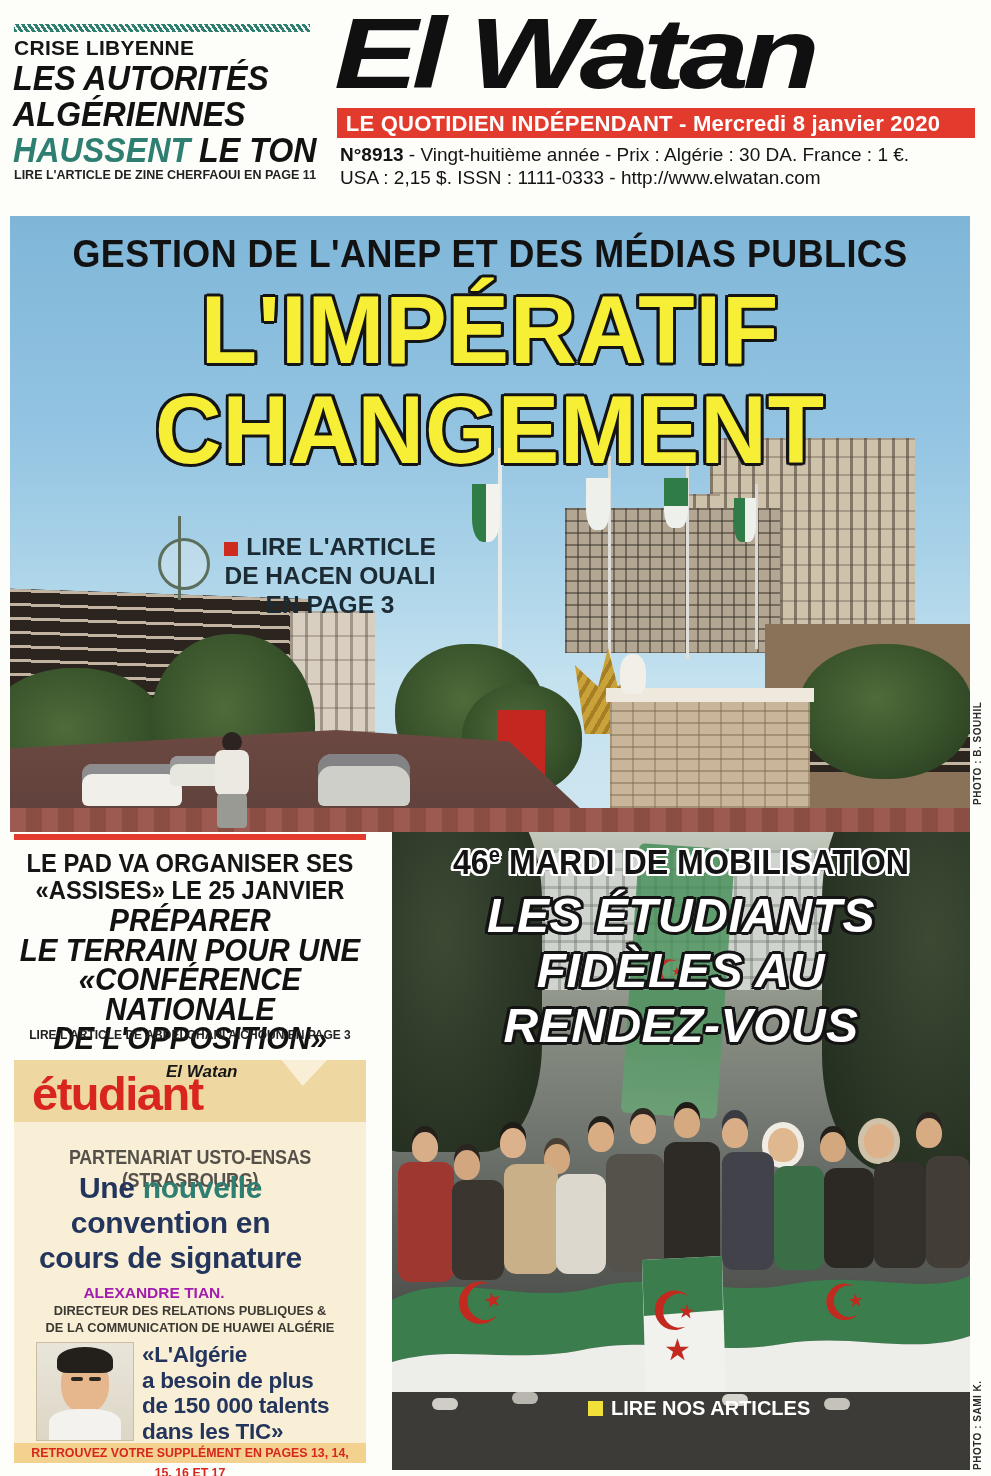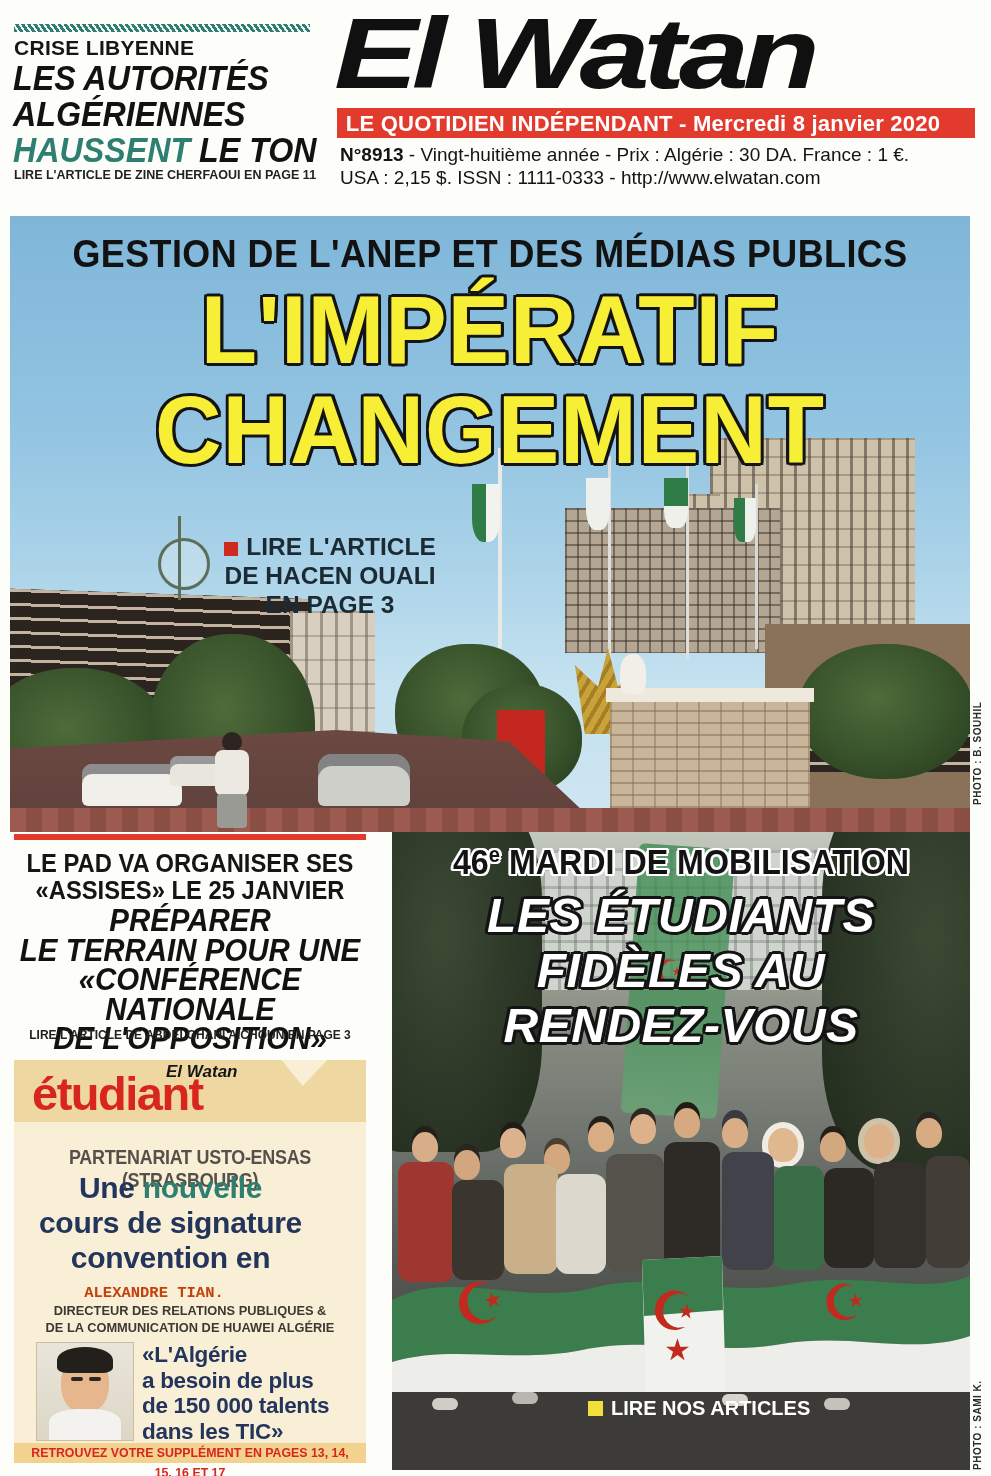--- a/index.html
+++ b/index.html
@@ -126,24 +126,24 @@
     <span>LIRE L'ARTICLE DE </span><span class="w900">ABDELGHANI AÏCHOUN</span><span> EN PAGE 3</span>
   </div>
 
   <div class="abs" style="left:14px;top:1060px;width:352px;height:403px;background:#f9efd6;">
     <div class="abs" style="left:0;top:0;width:352px;height:62px;background:#eed7a0;clip-path:polygon(0 0,76% 0,82% 42%,89% 0,100% 0,100% 100%,0 100%);"></div>
     <div class="abs w900" style="left:18px;top:6px;font-size:47px;letter-spacing:-1.5px;color:#d8251d;">étudiant</div>
     <div class="abs w900 ital" style="left:152px;top:2px;font-size:17px;color:#161616;">El Watan</div>
     <div class="abs ctr cx92" style="left:0;top:86px;width:352px;font-size:19.5px;color:#55514a;font-weight:600;letter-spacing:-.3px;">PARTENARIAT USTO-ENSAS (STRASBOURG)</div>
     <div class="abs ctr w900" style="left:0;top:110px;width:313px;font-size:30px;line-height:35px;color:#23355c;letter-spacing:-.3px;">
       <span style="display:block;"><span>Une </span><span style="color:#2e7f72;">nouvelle</span></span>
+      <span style="display:block;">convention en</span>
       <span style="display:block;">cours de signature</span>
-      <span style="display:block;">convention en</span>
-    </div>
-    <div class="abs ctr w900" style="left:0;top:224px;width:280px;font-size:15.5px;color:#c2410c;font-family:Liberation Mono, monospace;">ALEXANDRE TIAN.</div>
+    </div>
+    <div class="abs ctr w900" style="left:0;top:224px;width:280px;font-size:15.5px;color:#a21caf;">ALEXANDRE TIAN.</div>
     <div class="abs ctr cx95" style="left:0;top:243px;width:352px;font-size:13.5px;line-height:16.5px;color:#3c3933;font-weight:600;">
       <span style="display:block;">DIRECTEUR DES RELATIONS PUBLIQUES &amp;</span>
       <span style="display:block;">DE LA COMMUNICATION DE HUAWEI ALGÉRIE</span>
     </div>
 
     <div class="abs" style="left:22px;top:282px;width:96px;height:97px;background:linear-gradient(180deg,#e9e5da 0%,#ddd6c6 100%);border:1px solid #c9bda2;overflow:hidden;">
       <div class="abs" style="left:24px;top:12px;width:48px;height:58px;border-radius:46%;background:#e6b68c;"></div>
       <div class="abs" style="left:20px;top:4px;width:56px;height:26px;border-radius:50% 50% 20% 20%;background:#23201c;"></div>
       <div class="abs" style="left:34px;top:34px;width:12px;height:4px;background:#2c2620;border-radius:2px;"></div>
       <div class="abs" style="left:52px;top:34px;width:12px;height:4px;background:#2c2620;border-radius:2px;"></div>

